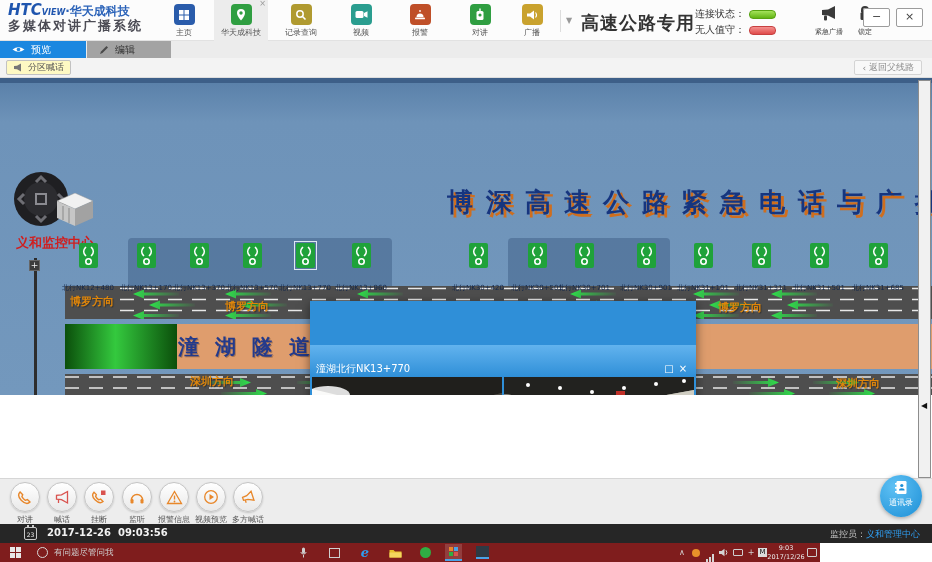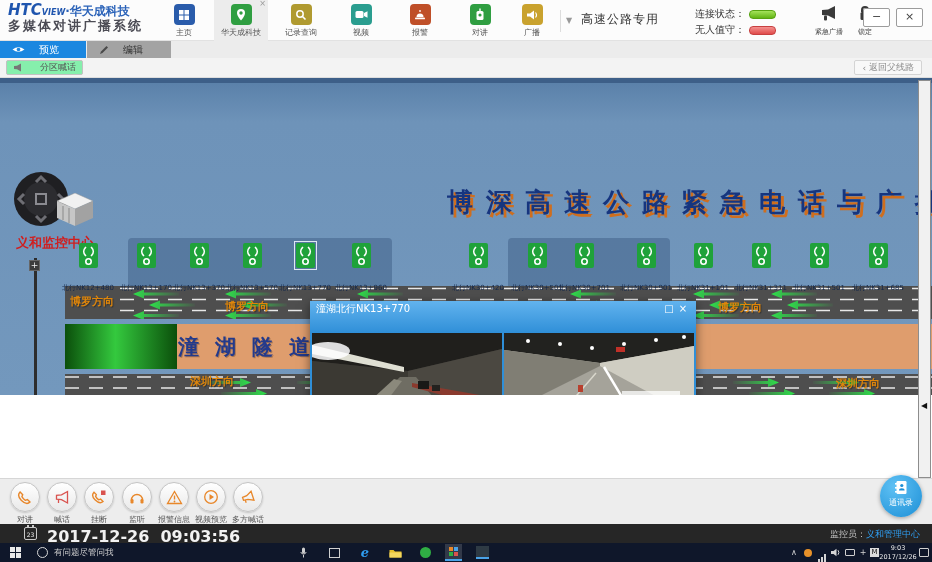--- a/index.html
+++ b/index.html
@@ -13,40 +13,40 @@
   .logo-l1{font-size:15px;font-weight:bold;font-style:italic;color:#1f55ae;}
   .logo-l1 .sub{font-size:8px;color:#1f55ae;}
   .logo-l1 .co{font-size:12px;font-style:normal;color:#2a62b8;}
   .logo-l2{font-size:13px;font-weight:bold;color:#4c4c55;letter-spacing:2px;}
   .nav-it{position:absolute;top:0;width:54px;height:41px;text-align:center;cursor:pointer;}
   .nav-it.active{background:#ececec;}
   .nav-ic{width:21px;height:21px;border-radius:4px;margin:4px auto 2px;display:flex;align-items:center;justify-content:center;}
   .nav-lb{font-size:8px;color:#555;white-space:nowrap;}
   .nav-x{position:absolute;right:2px;top:0;font-size:8px;color:#999;line-height:8px;}
   .caret{position:absolute;left:560px;top:10px;font-size:8px;color:#999;border-left:1px solid #ddd;padding-left:5px;height:22px;line-height:22px;}
-  .mode-title{position:absolute;left:581px;top:11px;font-size:12px;font-weight:normal;color:#333;letter-spacing:1px;}
+  .mode-title{position:absolute;left:581px;top:11px;font-size:18px;font-weight:bold;color:#333;letter-spacing:1px;}
   .st-row{position:absolute;left:695px;font-size:10px;color:#333;display:flex;align-items:center;gap:4px;white-space:nowrap;}
   .pill{width:27px;height:9px;border-radius:4px;}
   .pill.ok{background:linear-gradient(#a5e35b,#62b414);border:1px solid #58a312;}
   .pill.bad{background:linear-gradient(#f4918f,#e04b4b);border:1px solid #c74040;}
   .tb-tool{position:absolute;top:5px;width:34px;text-align:center;}
   .tb-tool .lb{font-size:7px;color:#444;margin-top:1px;white-space:nowrap;}
   .winbtn{position:absolute;top:8px;width:27px;height:19px;border:1px solid #9c9c9c;border-radius:2px;background:#fff;
           font-size:11px;line-height:16px;text-align:center;color:#444;cursor:pointer;}
 
   
   .tabrow{position:absolute;left:0;top:41px;width:932px;height:17px;background:#ececec;}
-  .tab{position:absolute;top:0;height:17px;font-size:10px;display:flex;align-items:center;gap:14px;padding:0 12px;cursor:pointer;}
+  .tab{position:absolute;top:0;height:17px;font-size:10px;display:flex;align-items:center;gap:6px;padding:0 12px;cursor:pointer;}
   .tab.on{left:0;width:86px;background:#1b87e0;color:#fff;}
   .tab.off{left:87px;width:84px;background:#a3a3a3;color:#333;}
 
   
   .subrow{position:absolute;left:0;top:58px;width:932px;height:20px;background:#f3f3f3;border-bottom:1px solid #ddd;}
-  .zone-btn{position:absolute;left:6px;top:2px;height:15px;padding:0 6px;background:#86efac;border:1px solid #c2c2c2;border-radius:2px;
-            font-size:9px;color:#555;display:flex;align-items:center;gap:17px;cursor:pointer;}
+  .zone-btn{position:absolute;left:6px;top:2px;height:15px;padding:0 6px;background:#fef9c3;border:1px solid #c2c2c2;border-radius:2px;
+            font-size:9px;color:#555;display:flex;align-items:center;gap:5px;cursor:pointer;}
   .back-btn{position:absolute;right:10px;top:2px;height:15px;padding:0 7px;background:#f8f8f8;border:1px solid #d4d4d4;border-radius:2px;
             font-size:9px;color:#8a8a8a;display:flex;align-items:center;gap:3px;cursor:pointer;}
 
   
   .map{position:absolute;left:0;top:78px;width:932px;height:317px;background:linear-gradient(180deg,#587fa8 0,#6e93b9 14%,#7398bd 100%);overflow:hidden;}
   .map-topedge{position:absolute;left:0;top:0;width:932px;height:5px;background:#3d5f88;}
   .map-title{position:absolute;left:447px;top:107px;font-size:26px;font-weight:bold;color:#16357f;letter-spacing:13px;white-space:nowrap;
              text-shadow:3px 3px 0 #cf6e1e;font-family:"DejaVu Serif","Liberation Serif",serif;}
   .center-name{position:absolute;left:16px;top:156px;font-size:13px;font-weight:bold;color:#cf1f1f;white-space:nowrap;}
   .slider-line{position:absolute;left:34px;top:180px;width:3px;height:210px;background:#2d2d2d;}
@@ -61,21 +61,21 @@
        font-family:"DejaVu Serif","Liberation Serif",serif;text-shadow:1px 1px 0 rgba(0,0,0,.25);}
   .dir{position:absolute;font-size:11px;font-weight:bold;color:#e0860a;white-space:nowrap;z-index:2;text-shadow:1px 1px 1px rgba(0,0,0,.35);}
 
   .stn{position:absolute;width:66px;margin-left:-33px;text-align:center;z-index:2;cursor:pointer;}
   .stn-svg{width:19px;height:25px;display:block;margin:0 auto;}
   .stn.sel .stn-svg{outline:1px solid #dfe8f2;outline-offset:1px;}
   .stn-lb{font-size:7px;color:#14284a;margin-top:15px;white-space:nowrap;}
 
   
   .vwin{position:absolute;left:310px;top:223px;width:386px;height:157px;background:#2f8fd8;z-index:5;box-shadow:0 3px 10px rgba(0,0,0,.5);}
-  .vtitle{height:16px;background:linear-gradient(#62b3ee,#2f8fd8);color:#fff;font-size:10px;line-height:16px;padding:16px 6px;display:flex;align-items:flex-end;}
+  .vtitle{height:16px;background:linear-gradient(#62b3ee,#2f8fd8);color:#fff;font-size:10px;line-height:16px;padding:16px 6px;display:flex;align-items:flex-start;margin-top:44px;}
   .vtitle .t{flex:1;}
   .vbtn{width:14px;text-align:center;font-size:10px;color:#fff;cursor:pointer;}
   .vbody{display:flex;gap:2px;padding:0 2px;}
   .vch{width:190px;background:#000;}
 
   
   .lower{position:absolute;left:0;top:395px;width:932px;height:83px;background:#fff;}
   .vscroll{position:absolute;right:1px;top:80px;width:13px;height:398px;background:#f1f1f1;border:1px solid #8d8d8d;z-index:6;}
   .vscroll .arr{position:absolute;left:2px;top:320px;font-size:8px;color:#111;}
 
@@ -87,27 +87,27 @@
   .contacts{position:absolute;right:10px;top:-4px;width:42px;height:42px;border-radius:50%;cursor:pointer;
             background:radial-gradient(circle at 35% 28%,#5fc1f4,#1d8fd6);color:#fff;text-align:center;box-shadow:0 1px 4px rgba(0,0,0,.35);}
   .contacts .clb{font-size:8px;margin-top:-2px;}
 
   
   .sbar{position:absolute;left:0;top:524px;width:932px;height:19px;background:#262626;color:#ddd;}
   .cal{position:absolute;left:24px;top:3px;width:13px;height:13px;border:1px solid #c9c9c9;border-radius:2px;
        font-size:6px;line-height:13px;text-align:center;color:#eee;}
   .cal:before{content:"";position:absolute;left:2px;top:-3px;width:2px;height:3px;background:#c9c9c9;}
   .cal:after{content:"";position:absolute;right:2px;top:-3px;width:2px;height:3px;background:#c9c9c9;}
-  .dt{position:absolute;left:47px;top:3px;font-size:16px;font-weight:bold;color:#f2f2f2;white-space:nowrap;}
+  .dt{position:absolute;left:47px;top:3px;font-size:10px;font-weight:bold;color:#f2f2f2;white-space:nowrap;}
   .hint{position:absolute;left:300px;top:6px;width:330px;text-align:center;font-size:8px;color:#9a9a9a;white-space:nowrap;}
   .oper{position:absolute;right:12px;top:4px;font-size:9px;color:#c0c0c0;white-space:nowrap;}
   .oper b{color:#2f9df0;font-weight:normal;}
 
   
-  .tkbar{position:absolute;left:0;top:543px;width:932px;height:19px;background:#0f172a;color:#ccc;}
+  .tkbar{position:absolute;left:0;top:543px;width:820px;height:19px;background:#7f1d1d;color:#ccc;}
   .tk{position:absolute;top:0;height:19px;display:flex;align-items:center;justify-content:center;}
   .cortana{width:11px;height:11px;border:1.5px solid #d8d8d8;border-radius:50%;}
   .tk-search{font-size:8.5px;color:#cfcfcf;white-space:nowrap;}
   .edge{font-size:13px;font-weight:bold;font-style:italic;color:#2f9df0;font-family:"DejaVu Serif",serif;}
   .greenapp{width:11px;height:11px;border-radius:50%;background:#2fae44;}
   .appbox{width:17px;height:17px;background:rgba(255,255,255,.15);border-bottom:2px solid #4aa3e8;display:flex;align-items:center;justify-content:center;}
   .appbox2{width:13px;height:13px;background:#2e3a44;border-bottom:2px solid #4aa3e8;}
   .traych{font-size:8px;color:#d5d5d5;}
   .odot{width:8px;height:8px;border-radius:50%;background:#e8922a;}
   .kbd{width:10px;height:7px;border:1px solid #cfcfcf;border-radius:1px;}

